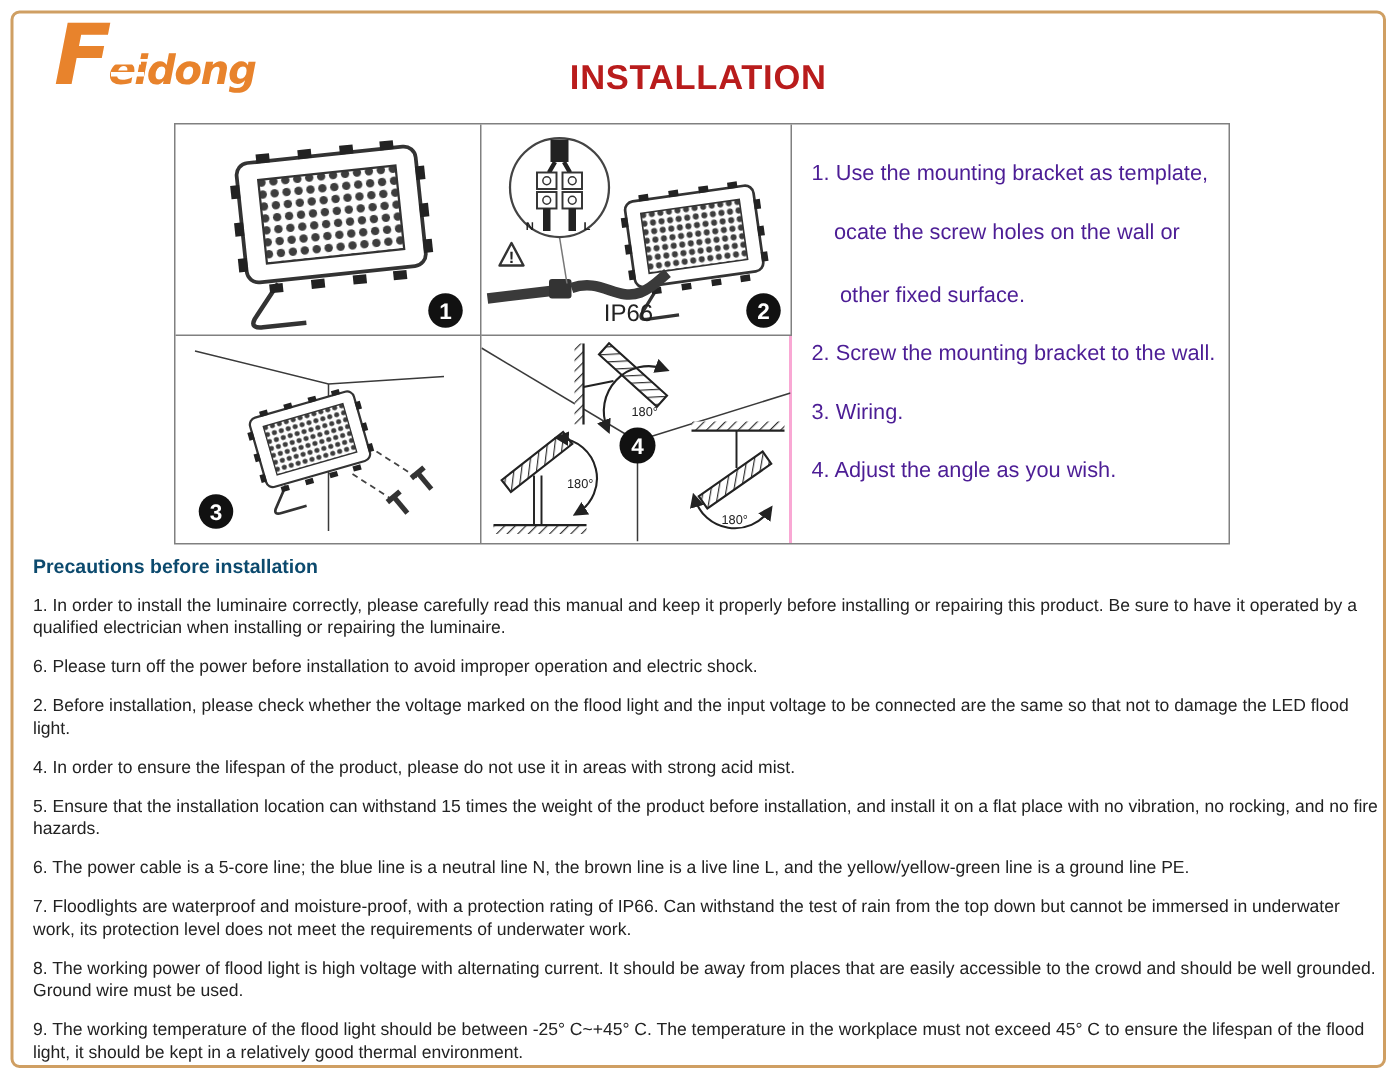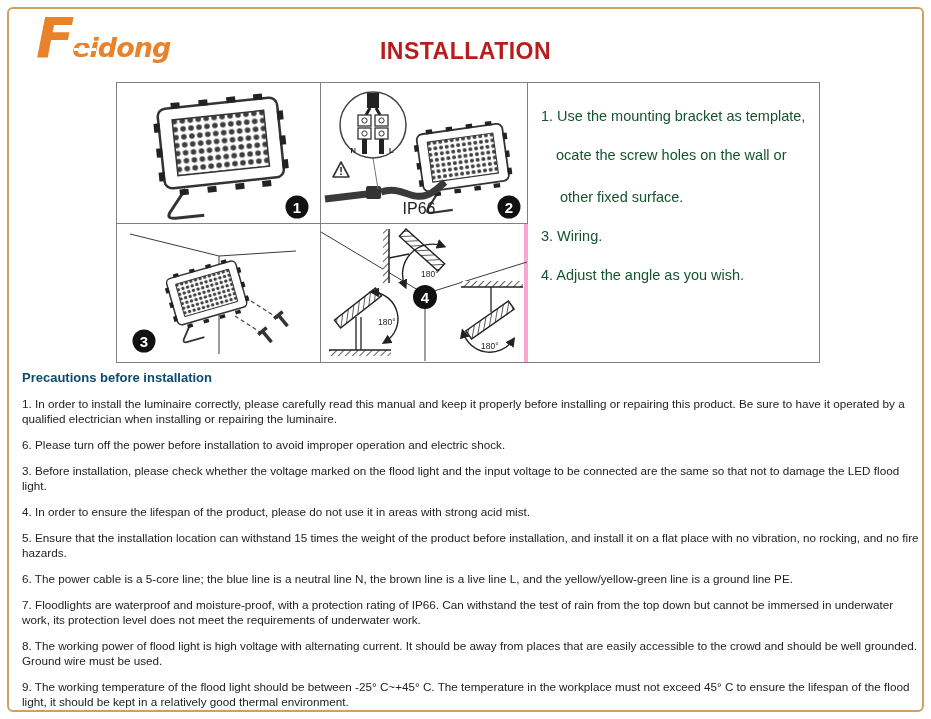--- a/index.html
+++ b/index.html
@@ -27,23 +27,23 @@
     position:absolute;left:0;top:38px;width:100%;text-align:center;
     font-size:23px;font-weight:bold;letter-spacing:.5px;color:#b91c1c;
   }
   
   .diagram-grid{position:absolute;left:116px;top:82px;width:704px;height:281px;border:1px solid #808080;box-sizing:border-box;}
   .cell{position:absolute;box-sizing:border-box;}
   .cell svg{position:absolute;left:0;top:0;}
   .cell-1{left:0;top:0;width:204px;height:141px;border-right:1px solid #808080;border-bottom:1px solid #808080;}
   .cell-2{left:204px;top:0;width:207px;height:141px;border-right:1px solid #808080;border-bottom:1px solid #808080;}
   .cell-3{left:0;top:141px;width:204px;height:138px;border-right:1px solid #808080;}
-  .cell-4{left:204px;top:141px;width:207px;height:138px;border-right:4px solid #f9a8d4;}
+  .cell-4{left:204px;top:141px;width:207px;height:138px;border-right:2px solid #f9a8d4;}
   .cell-text{left:411px;top:0;width:293px;height:279px;padding:24px 6px 0 13px;}
-  .instr-line{font-size:14.5px;color:#14532d;margin-bottom:21px;line-height:18px;}
+  .instr-line{font-size:14.5px;color:#4c1d95;margin-bottom:21px;line-height:18px;}
   .ind-a{padding-left:15px;}
   .ind-b{padding-left:19px;margin-top:24px;}
   
   .stroke{fill:none;stroke:#3a3a3a;}
   .badge-num{font-family:"Liberation Sans",sans-serif;font-size:15px;font-weight:bold;fill:#ffffff;text-anchor:middle;}
   .svg-label{font-family:"Liberation Sans",sans-serif;fill:#222;}
   
   .precautions{position:absolute;left:22px;top:370px;width:897px;}
   .prec-heading{font-size:13px;font-weight:bold;color:#0c4a6e;margin:0 0 12px 0;}
   .prec-item{font-size:11.7px;line-height:1.28;color:#222;margin:0 0 11px 0;}
@@ -222,30 +222,31 @@
           <circle cx="104" cy="73" r="12" fill="#111"></circle>
           <text class="badge-num" x="104" y="78.5">4</text>
         </g>
       </svg>
     </div>
 
     <div class="cell cell-text">
       <div class="instr-line">1. Use the mounting bracket as template,</div>
       <div class="instr-line ind-a">ocate the screw holes on the wall or</div>
       <div class="instr-line ind-b">other fixed surface.</div>
+      <div class="instr-line">2. Screw the mounting bracket to the wall.</div>
       <div class="instr-line">3. Wiring.</div>
       <div class="instr-line">4. Adjust the angle as you wish.</div>
     </div>
   </div>
 
   <div class="precautions">
     <p class="prec-heading">Precautions before installation</p>
     <p class="prec-item">1. In order to install the luminaire correctly, please carefully read this manual and keep it properly before installing or repairing this product. Be sure to have it operated by a qualified electrician when installing or repairing the luminaire.</p>
     <p class="prec-item">6. Please turn off the power before installation to avoid improper operation and electric shock.</p>
-    <p class="prec-item">3. Before installation, please check whether the voltage marked on the flood light and the input voltage to be connected are the same so that not to damage the LED flood light.</p>
+    <p class="prec-item">2. Before installation, please check whether the voltage marked on the flood light and the input voltage to be connected are the same so that not to damage the LED flood light.</p>
     <p class="prec-item">4. In order to ensure the lifespan of the product, please do not use it in areas with strong acid mist.</p>
     <p class="prec-item">5. Ensure that the installation location can withstand 15 times the weight of the product before installation, and install it on a flat place with no vibration, no rocking, and no fire hazards.</p>
     <p class="prec-item">6. The power cable is a 5-core line; the blue line is a neutral line N, the brown line is a live line L, and the yellow/yellow-green line is a ground line PE.</p>
     <p class="prec-item">7. Floodlights are waterproof and moisture-proof, with a protection rating of IP66. Can withstand the test of rain from the top down but cannot be immersed in underwater work, its protection level does not meet the requirements of underwater work.</p>
     <p class="prec-item">8. The working power of flood light is high voltage with alternating current. It should be away from places that are easily accessible to the crowd and should be well grounded. Ground wire must be used.</p>
     <p class="prec-item">9. The working temperature of the flood light should be between -25° C~+45° C. The temperature in the workplace must not exceed 45° C to ensure the lifespan of the flood light, it should be kept in a relatively good thermal environment.</p>
   </div>
 </div>
 
 </body></html>

